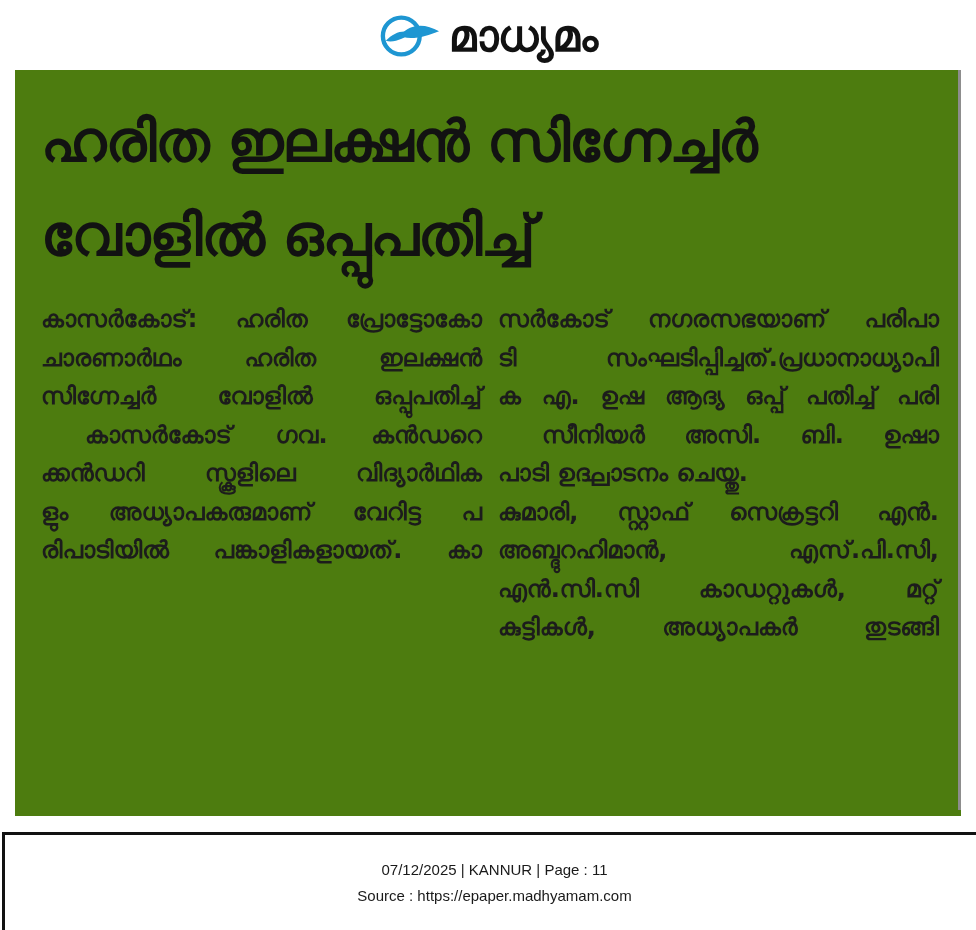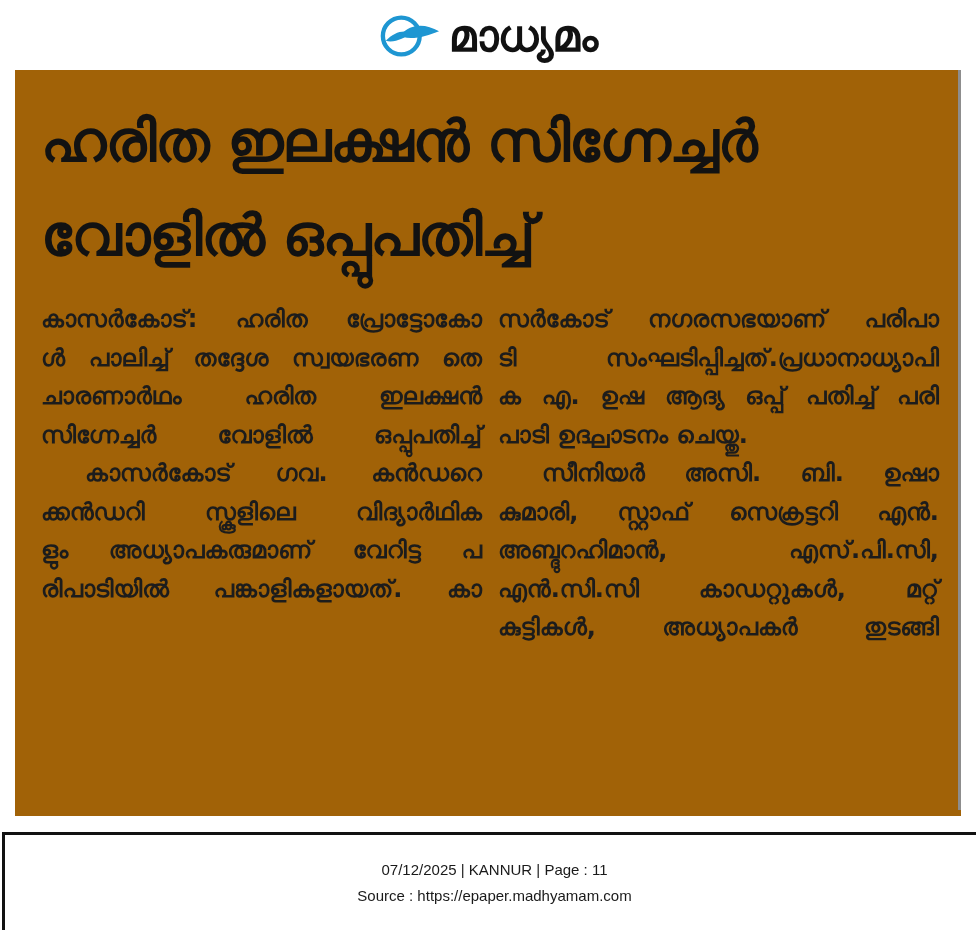--- a/index.html
+++ b/index.html
@@ -25,21 +25,21 @@
     color: #111111;
     letter-spacing: -1px;
     font-family: "DejaVu Sans", sans-serif;
   }
 
   
   .card {
     position: absolute;
     left: 15px; top: 70px;
     width: 946px; height: 746px;
-    background: #a16207;
+    background: #4d7c0f;
   }
   .card-scrollbar {
     position: absolute;
     right: 0; top: 0;
     width: 3px; height: 740px;
     background: #8d8d8d;
   }
 
   .headline {
     padding: 24px 30px 0 26px;
@@ -107,35 +107,34 @@
 
   <div class="headline">
     <div>ഹരിത ഇലക്ഷൻ സിഗ്നേച്ചർ</div>
     <div>വോളിൽ ഒപ്പുപതിച്ച്</div>
   </div>
 
   <div class="body-cols">
 
     <div class="col">
       <div class="ln"><span class="dateline">കാസർകോട്:</span><span> ഹരിത പ്രോട്ടോകോ</span></div>
-      <div class="ln">ൾ പാലിച്ച് തദ്ദേശ സ്വയഭരണ തെ</div>
       <div class="ln">ചാരണാർഥം ഹരിത ഇലക്ഷൻ</div>
       <div class="ln">സിഗ്നേച്ചർ വോളിൽ ഒപ്പുപതിച്ച്</div>
       <div class="ln ln-indent">കാസർകോട് ഗവ. കൻഡറെ</div>
       <div class="ln">ക്കൻഡറി സ്കൂളിലെ വിദ്യാർഥിക</div>
       <div class="ln">ളും അധ്യാപകരുമാണ് വേറിട്ട പ</div>
       <div class="ln">രിപാടിയിൽ പങ്കാളികളായത്. കാ</div>
     </div>
 
     <div class="col">
       <div class="ln">സർകോട് നഗരസഭയാണ് പരിപാ</div>
       <div class="ln">ടി സംഘടിപ്പിച്ചത്.പ്രധാനാധ്യാപി</div>
       <div class="ln">ക എ. ഉഷ ആദ്യ ഒപ്പ് പതിച്ച് പരി</div>
+      <div class="ln ln-indent">സീനിയർ അസി. ബി. ഉഷാ</div>
       <div class="ln ln-last">പാടി ഉദ്ഘാടനം ചെയ്തു.</div>
-      <div class="ln ln-indent">സീനിയർ അസി. ബി. ഉഷാ</div>
       <div class="ln">കുമാരി, സ്റ്റാഫ് സെക്രട്ടറി എൻ.</div>
       <div class="ln">അബ്ദുറഹിമാൻ, എസ്.പി.സി,</div>
       <div class="ln">എൻ.സി.സി കാഡറ്റുകൾ, മറ്റ്</div>
       <div class="ln">കുട്ടികൾ, അധ്യാപകർ തുടങ്ങി</div>
     </div>
 
   </div>
 
   <div class="card-scrollbar"></div>
 </main>

